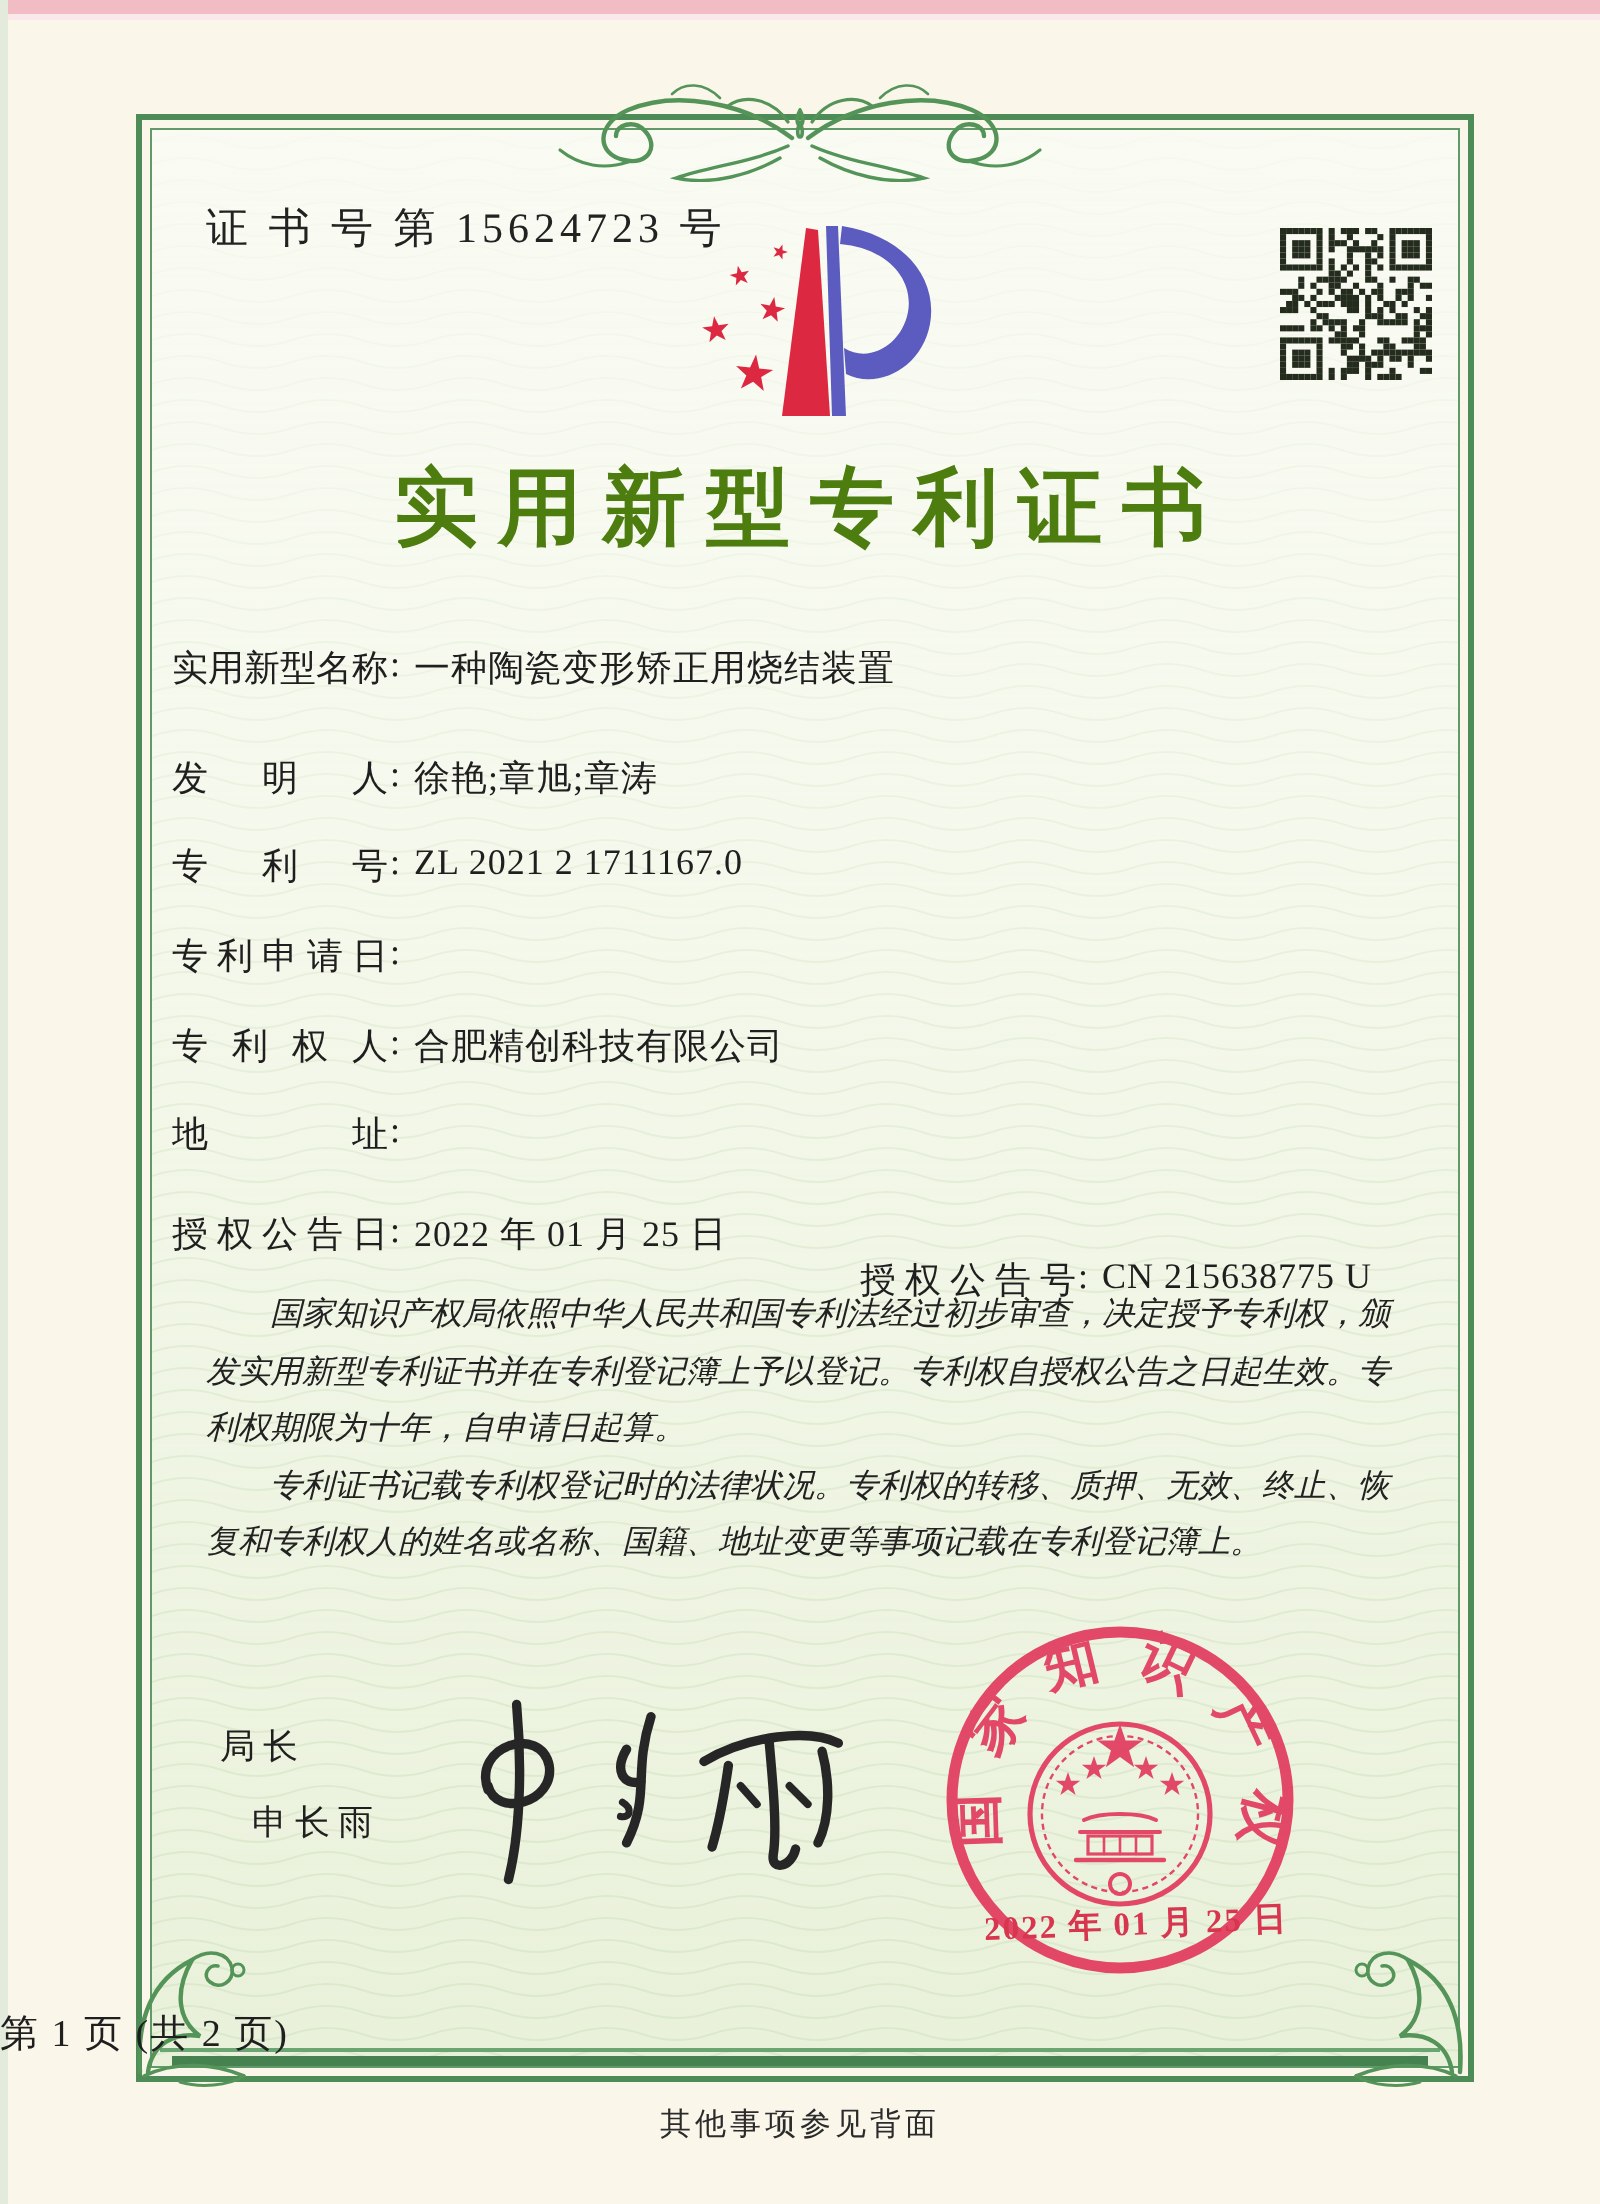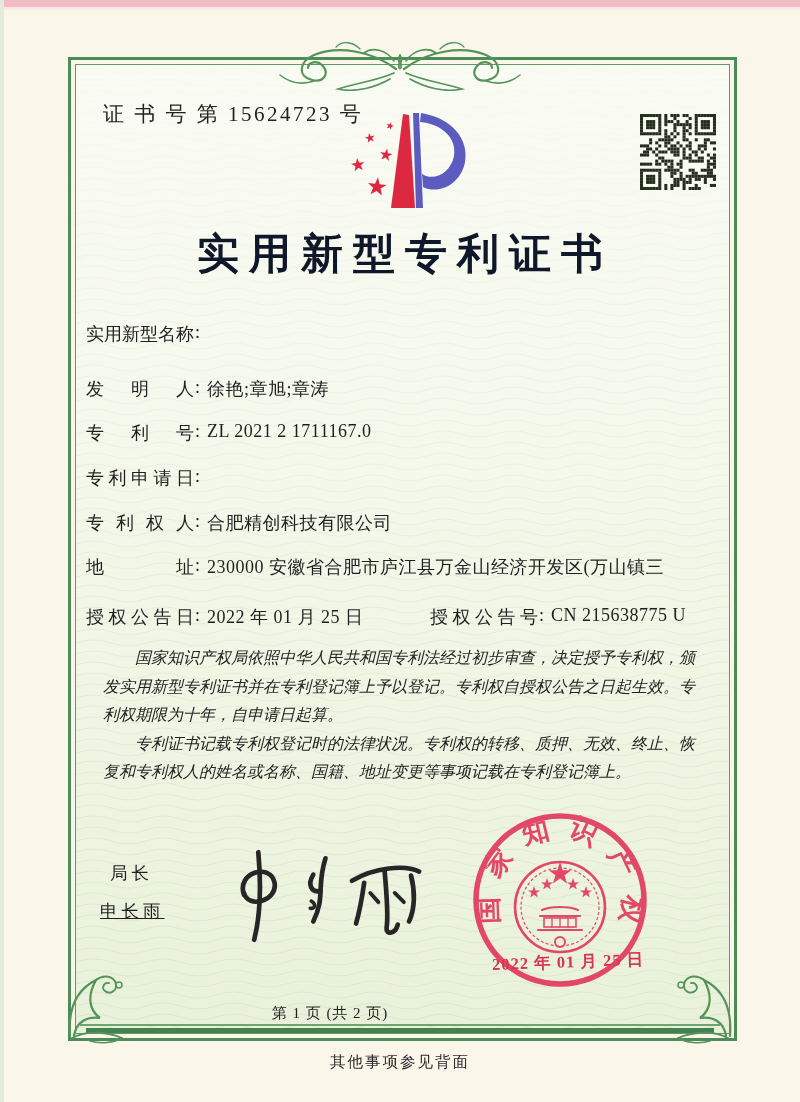--- a/index.html
+++ b/index.html
@@ -34,50 +34,50 @@
   .corner-fl.right{left:648px;top:952px;}
 
   .cert-no{
     position:absolute;left:103px;top:100px;font-size:21px;letter-spacing:2.5px;color:#222;
   }
   .logo{position:absolute;left:333px;top:110px;width:140px;height:108px;}
   .qr{position:absolute;left:640px;top:114px;width:76px;height:76px;}
 
   .title{
     position:absolute;left:0;top:226px;width:800px;text-align:center;
-    font-size:42px;font-weight:600;letter-spacing:10px;text-indent:10px;color:#0f172a;
+    font-size:42px;font-weight:600;letter-spacing:10px;text-indent:10px;color:#4d7c0f;
   }
 
   .row{position:absolute;left:86px;width:600px;display:flex;align-items:flex-start;font-size:18px;}
   .lbl{width:108px;flex:none;text-align:justify;text-align-last:justify;letter-spacing:0;}
   .colon{flex:none;margin:0 7px 0 1px;}
   .val{letter-spacing:.5px;}
   .row.r0{top:322px;} .row.r1{top:377px;} .row.r2{top:421px;}
   .row.r3{top:466px;} .row.r4{top:511px;} .row.r5{top:555px;}
   .row.r6{top:605px;justify-content:space-between;}
   .grp1{display:flex;width:300px;flex:none;}
-  .grp2{display:flex;margin-left:2px;}
+  .grp2{display:flex;margin-left:2px;margin-top:23px;}
   .addr2{margin-top:2px;}
 
   .legal{
     position:absolute;left:103px;top:644px;width:600px;
     font-size:16px;line-height:28.5px;color:#222;font-style:italic;
   }
   .legal p{margin:0;text-indent:2em;}
 
   .sig-title{position:absolute;left:110px;top:861px;font-size:17.5px;letter-spacing:4px;}
-  .sig-name{position:absolute;left:100px;top:899px;font-size:17.5px;letter-spacing:4px;text-decoration:underline;}
+  .sig-name{position:absolute;left:126px;top:899px;font-size:17.5px;letter-spacing:4px;}
   .signature{position:absolute;left:213px;top:840px;width:225px;height:112px;}
 
   .seal{position:absolute;left:470px;top:810px;width:180px;height:180px;opacity:.93;}
   .seal-date{
     position:absolute;left:492px;top:951px;width:170px;font-size:16.5px;color:#d8354f;
     letter-spacing:1px;transform:rotate(-2deg);font-weight:600;
   }
-  .page-no{position:absolute;left:0;top:1004px;width:660px;text-align:center;font-size:15px;letter-spacing:1px;}
+  .page-no{position:absolute;left:0;top:1004px;width:660px;font-size:19px;letter-spacing:1px;}
   .back-note{position:absolute;left:0;top:1052px;width:800px;text-align:center;font-size:15.5px;letter-spacing:2px;color:#2b2b2b;}
 </style>
 </head>
 <body>
 
 <div class="scan-edge-top"></div>
 <div class="scan-edge-top2"></div>
 <div class="scan-edge-left"></div>
 
 <div class="frame-outer">
@@ -463,20 +463,21 @@
       <rect x="54" y="72" width="3" height="3"></rect>
       <rect x="57" y="72" width="3" height="3"></rect>
     </g>
   </svg>
 
 <div class="title">实用新型专利证书</div>
 
 <div class="row r0">
   <span class="lbl">实用新型名称</span>
     <span class="colon">:</span>
+  <span class="val">一种陶瓷变形矫正用烧结装置</span>
 </div>
 <div class="row r1">
   <span class="lbl">发明人</span>
     <span class="colon">:</span>
   <span class="val">徐艳;章旭;章涛</span>
 </div>
 <div class="row r2">
   <span class="lbl">专利号</span>
     <span class="colon">:</span>
   <span class="val">ZL 2021 2 1711167.0</span>
@@ -487,21 +488,20 @@
 </div>
 <div class="row r4">
   <span class="lbl">专利权人</span>
     <span class="colon">:</span>
   <span class="val">合肥精创科技有限公司</span>
 </div>
 <div class="row r5">
   <span class="lbl">地址</span>
     <span class="colon">:</span>
   <span class="val">
-    <div>230000 安徽省合肥市庐江县万金山经济开发区(万山镇三</div>
   </span>
 </div>
 <div class="row r6">
   <span class="grp1">
     <span class="lbl">授权公告日</span>
       <span class="colon">:</span>
     <span class="val">2022 年 01 月 25 日</span>
   </span>
   <span class="grp2">
     <span class="lbl">授权公告号</span>

